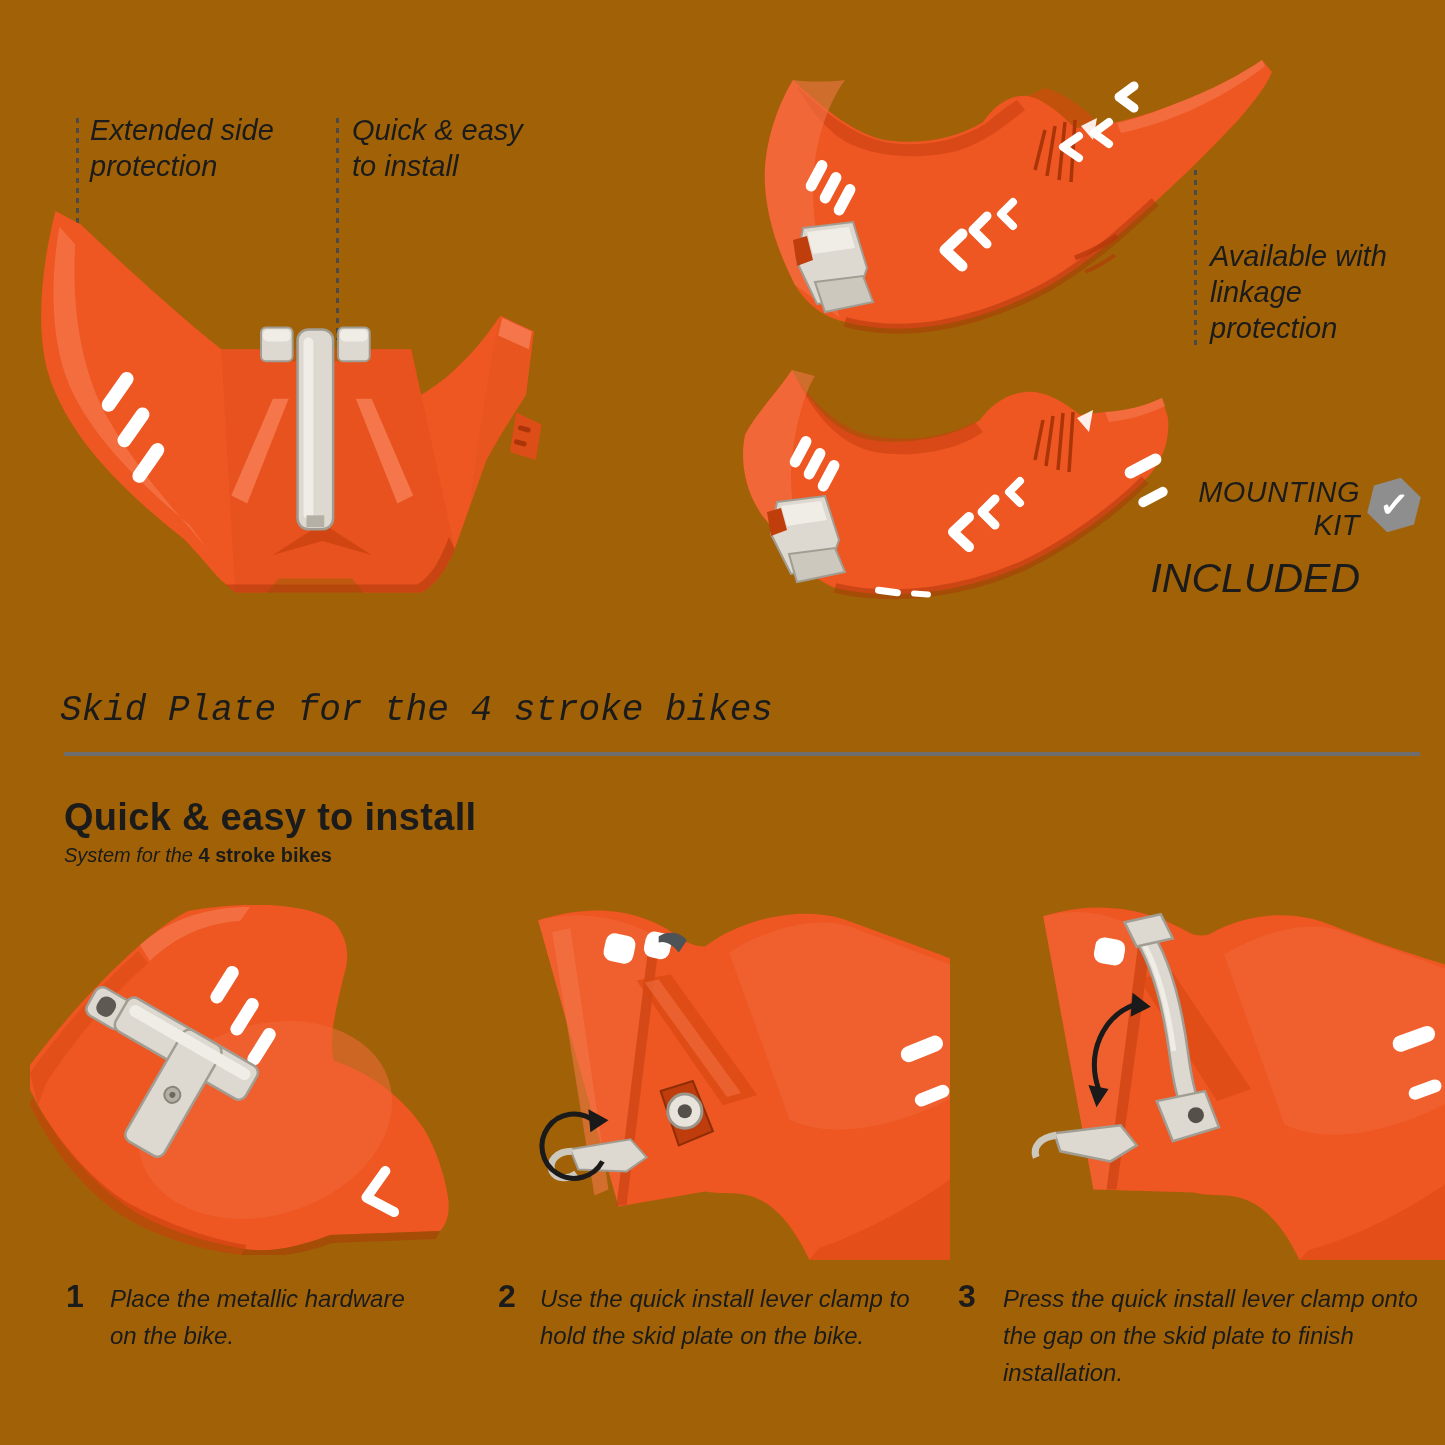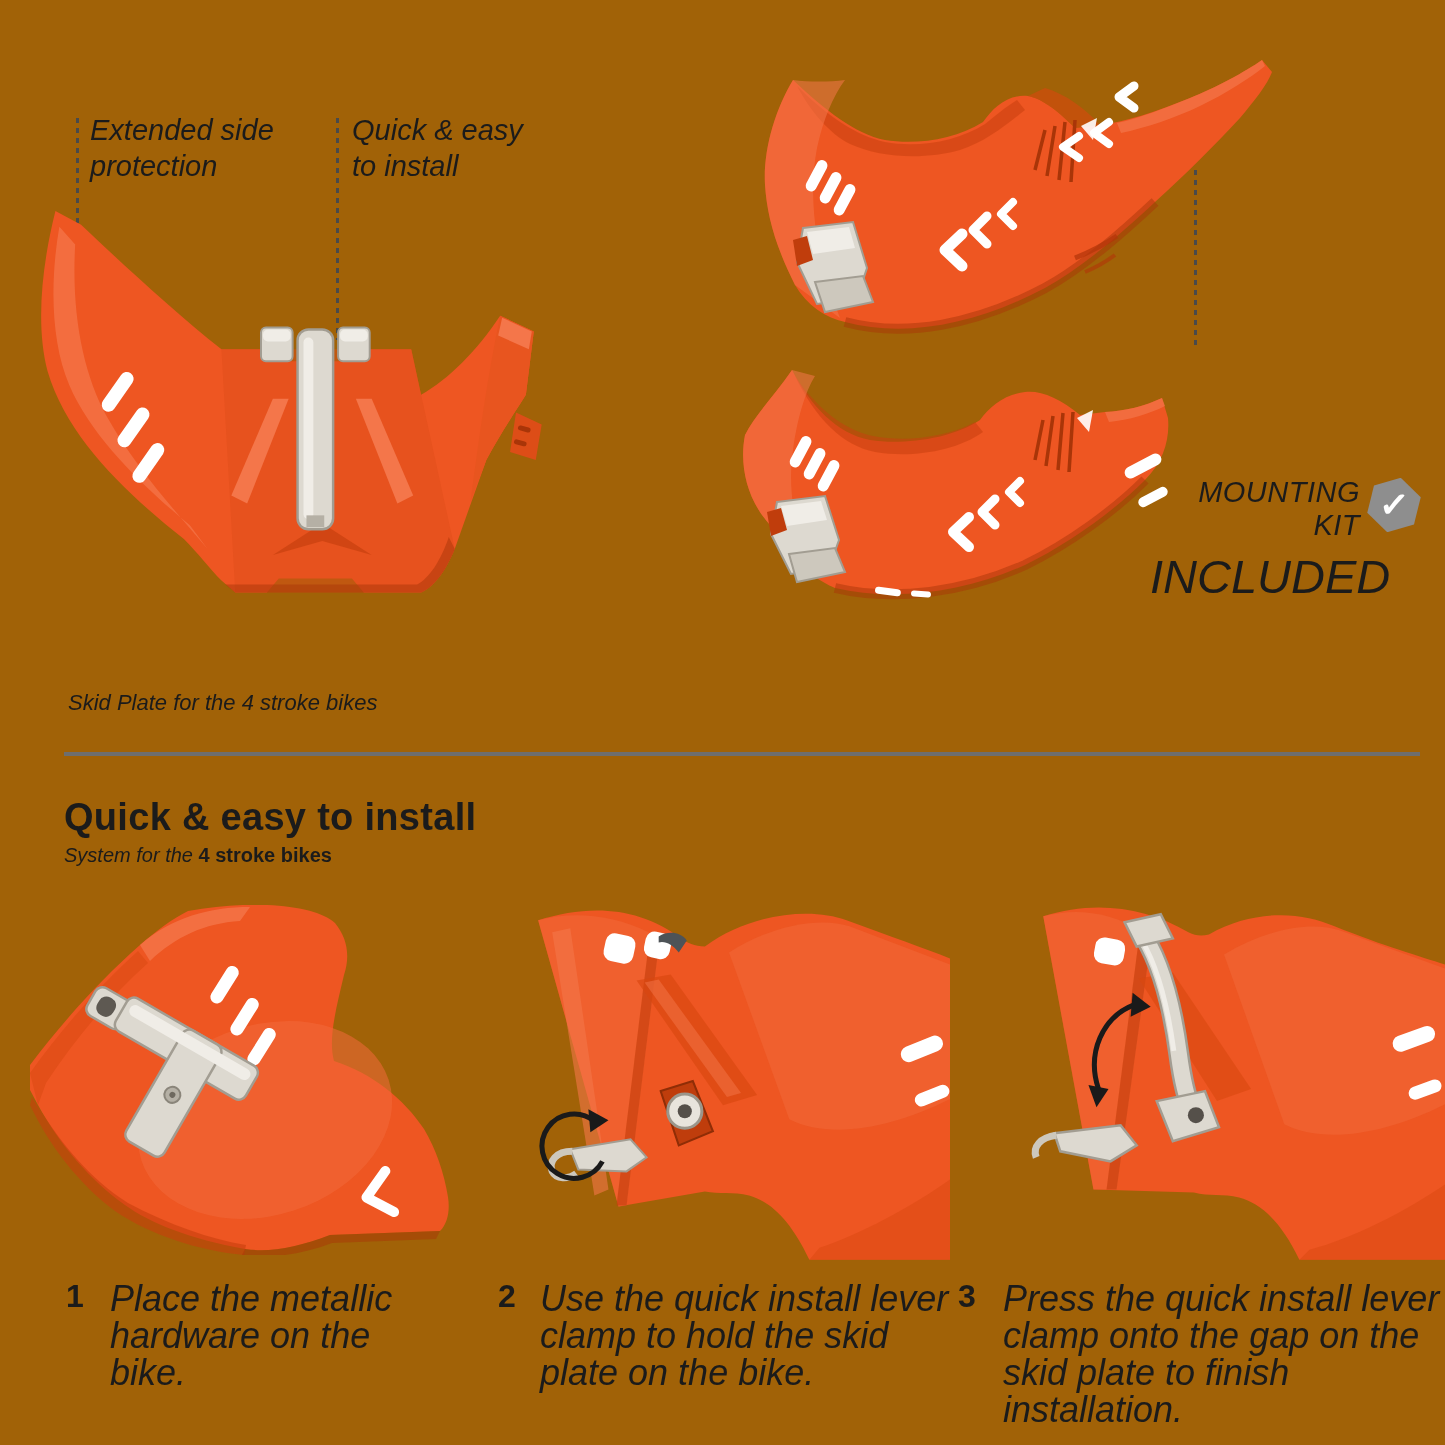--- a/index.html
+++ b/index.html
@@ -5,46 +5,47 @@
   html,body{margin:0;padding:0;background:#fff;}
   #page{position:relative;width:1445px;height:1445px;background:#a16207;overflow:hidden;
         font-family:"Liberation Sans",sans-serif;color:#1B1B1B;padding-left:46px;}
   .callout{position:absolute;font-style:italic;font-size:29px;line-height:36px;color:#1B1B1B;}
   .dotline{position:absolute;width:3px;
         background-image:repeating-linear-gradient(to bottom,#4A4A4A 0 5px,transparent 5px 10px);}
   .imgbox{position:absolute;}
   .imgbox svg{display:block;width:100%;height:100%;}
   .badge{position:absolute;left:1150px;top:476px;width:210px;text-align:right;font-style:italic;}
   .badge .l1{font-size:29px;letter-spacing:.5px;}
-  .badge .l2{font-size:47px;margin-top:7px;}
+  .badge .l2{font-size:41px;margin-top:13px;}
   .hex{position:absolute;left:1366px;top:477px;width:56px;height:56px;background:#8E8E8E;
        clip-path:polygon(50% 0%,93% 25%,93% 75%,50% 100%,7% 75%,7% 25%);
        transform:rotate(14deg);display:flex;align-items:center;justify-content:center;}
   .hex span{color:#fff;font-size:36px;font-weight:bold;transform:rotate(-10deg);}
-  .caption{position:absolute;left:68px;top:690px;font-style:italic;font-size:22px;}
+  .caption{position:absolute;left:60px;top:690px;font-style:italic;font-size:36px;font-family:Liberation Mono, monospace;}
   .divider{position:absolute;left:64px;top:752px;width:1356px;height:4px;background:#6E6E6E;}
   .heading{position:absolute;left:64px;top:796px;font-size:38px;font-weight:bold;letter-spacing:.3px;}
   .subheading{position:absolute;left:64px;top:844px;font-size:20px;}
   .subheading .it{font-style:italic;}
   .subheading .bd{font-weight:bold;}
   .stepnum{position:absolute;top:1278px;font-size:32px;font-weight:bold;}
-  .steptext{position:absolute;top:1280px;font-style:italic;font-size:36px;line-height:37px;}
+  .steptext{position:absolute;top:1280px;font-style:italic;font-size:24px;line-height:37px;}
 </style>
 </head>
 <body>
 
 <div id="page">
 
   <div class="dotline" style="left:76px;top:118px;height:190px;"></div>
   <div class="callout" style="left:90px;top:112px;width:215px;">Extended side protection</div>
 
   <div class="dotline" style="left:336px;top:118px;height:222px;"></div>
   <div class="callout" style="left:352px;top:112px;width:180px;">Quick &amp; easy to install</div>
 
   <div class="dotline" style="left:1194px;top:170px;height:180px;"></div>
+  <div class="callout" style="left:1210px;top:238px;width:180px;">Available with linkage protection</div>
 
   <div class="imgbox" style="left:20px;top:205px;width:650px;height:425px;">
   <svg viewBox="0 0 650 430">
     <path d="M32,6 C18,62 12,122 24,168 C44,236 104,292 162,338 C176,352 188,368 200,380 L214,392 L246,392 L258,378 L332,378 L344,392 L402,392 C416,386 428,368 436,348 L468,258 C482,232 498,208 508,192 L516,128 L482,112 C458,148 430,176 402,192 L392,146 L350,146 L344,158 L252,158 L246,146 L200,146 C152,108 96,56 58,20 Z" fill="#EE5622"></path>
     <path d="M36,22 C26,80 28,140 46,182 C68,234 120,284 168,324 L186,348 C150,306 112,264 84,214 C60,170 48,110 52,40 Z" fill="#F4764A" opacity="0.75"></path>
     <path d="M200,146 L392,146 L402,192 L436,348 C428,368 416,386 402,392 L214,392 Z" fill="#E04E1A" opacity="0.5"></path>
     <path d="M252,196 L268,196 L226,302 L210,294 Z" fill="#F4764A"></path>
     <path d="M336,196 L352,196 L394,294 L378,302 Z" fill="#F4764A"></path>
     <path d="M252,354 L302,322 L352,354 L302,340 Z" fill="#C8400E" opacity="0.7"></path>
     <path d="M204,384 L214,392 L402,392 C416,386 428,368 436,348 L430,336 C422,360 410,378 398,384 Z" fill="#A93508" opacity="0.5"></path>

